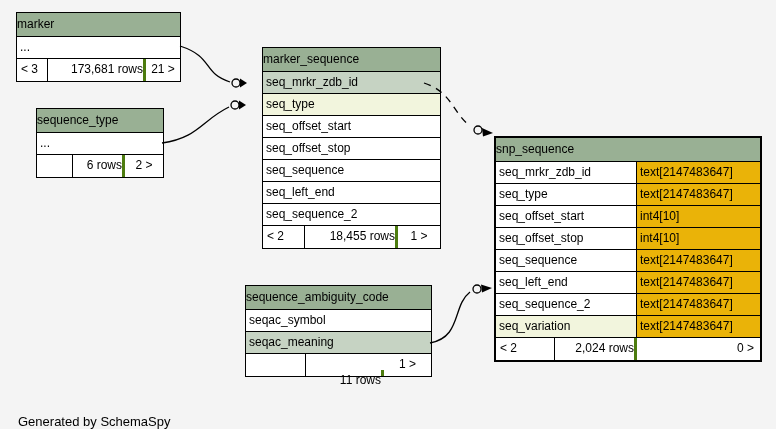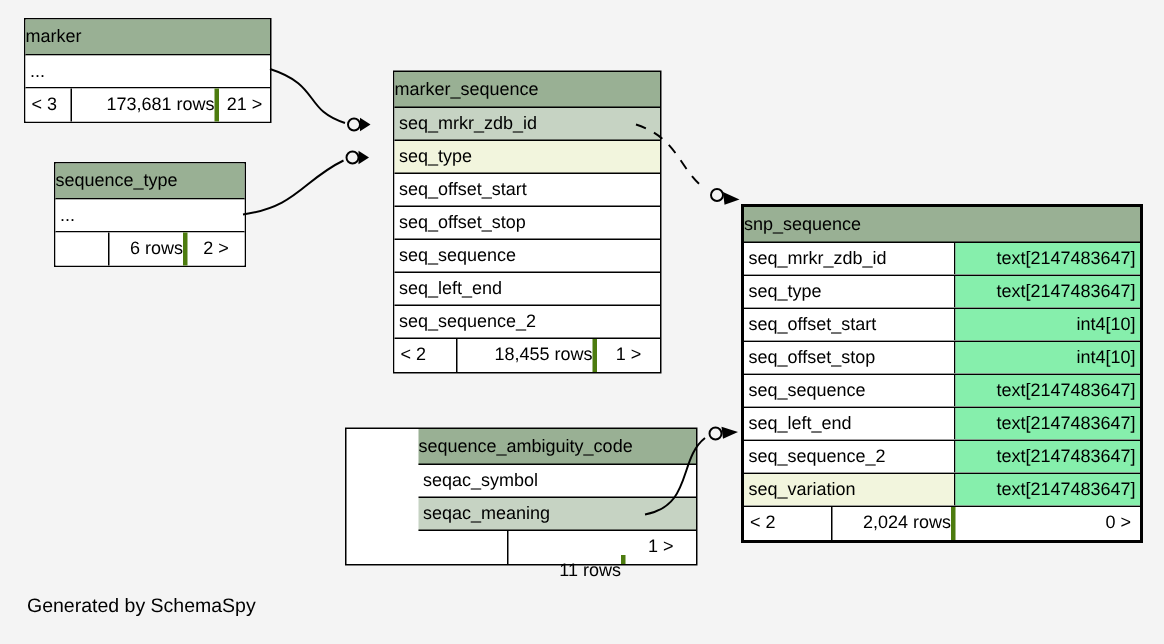--- a/index.html
+++ b/index.html
@@ -15,32 +15,32 @@
       border-bottom:1px solid #000;box-sizing:border-box;white-space:nowrap;}
   .row{height:22px;line-height:21px;border-bottom:1px solid #000;
        box-sizing:border-box;padding:0 3px;white-space:nowrap;overflow:hidden;
        background:#fff;text-align:left;}
   .row.key{background:#c6d3c3;}
   .row.idx{background:#f2f5dd;}
   .row.split{display:flex;padding:0;}
   .row.split .cname{flex:0 0 141px;padding:0 3px;box-sizing:border-box;
        border-right:1px solid #000;background:#fff;overflow:hidden;}
   .row.split .cname.idx{background:#f2f5dd;}
-  .row.split .ctype{flex:1;padding:0 3px;background:#86efac;overflow:hidden;text-align:right;}
+  .row.split .ctype{flex:1;padding:0 3px;background:#eab308;overflow:hidden;}
   .ft{display:flex;height:22px;line-height:21px;background:#fff;}
   .ft .fl{box-sizing:border-box;border-right:1px solid #000;padding:0 4px;
           text-align:left;white-space:nowrap;}
   .ft .fc{box-sizing:border-box;border-right:3px solid #4d7c0f;text-align:right;
           white-space:nowrap;}
   .ft .fr{box-sizing:border-box;flex:1;text-align:right;padding:0 6px;
           white-space:nowrap;}
   .ft.center-right .fr{text-align:center;padding:0 4px;}
   #edges{position:absolute;left:0;top:0;width:776px;height:429px;
          pointer-events:none;}
-  #credit{position:absolute;left:18px;top:396px;font-size:13px;text-align:center;}
+  #credit{position:absolute;left:18px;top:414px;font-size:13px;text-align:center;}
 </style>
 </head>
 <body>
 
 <div id="canvas">
 
   <div class="tbl" style="left:16px;top:12px;width:163px;">
     <div class="hd">marker</div>
     <div class="row">...</div>
     <div class="ft center-right">
@@ -110,21 +110,21 @@
       <span class="cname idx">seq_variation</span>
       <span class="ctype">text[2147483647]</span>
     </div>
     <div class="ft">
       <div class="fl" style="width:59px;">&lt; 2</div>
       <div class="fc" style="width:82px;">2,024 rows</div>
       <div class="fr">0 &gt;</div>
     </div>
   </div>
 
-  <div class="tbl" style="left:230px;top:285px;width:185px;padding-left:48px;">
+  <div class="tbl" style="left:245px;top:285px;width:185px;">
     <div class="hd">sequence_ambiguity_code</div>
     <div class="row">seqac_symbol</div>
     <div class="row key">seqac_meaning</div>
     <div class="ft center-right">
       <div class="fl" style="width:60px;"></div>
       <div class="fc" style="width:78px;margin-top:16px;">11 rows</div>
       <div class="fr">1 &gt;</div>
     </div>
   </div>
 

